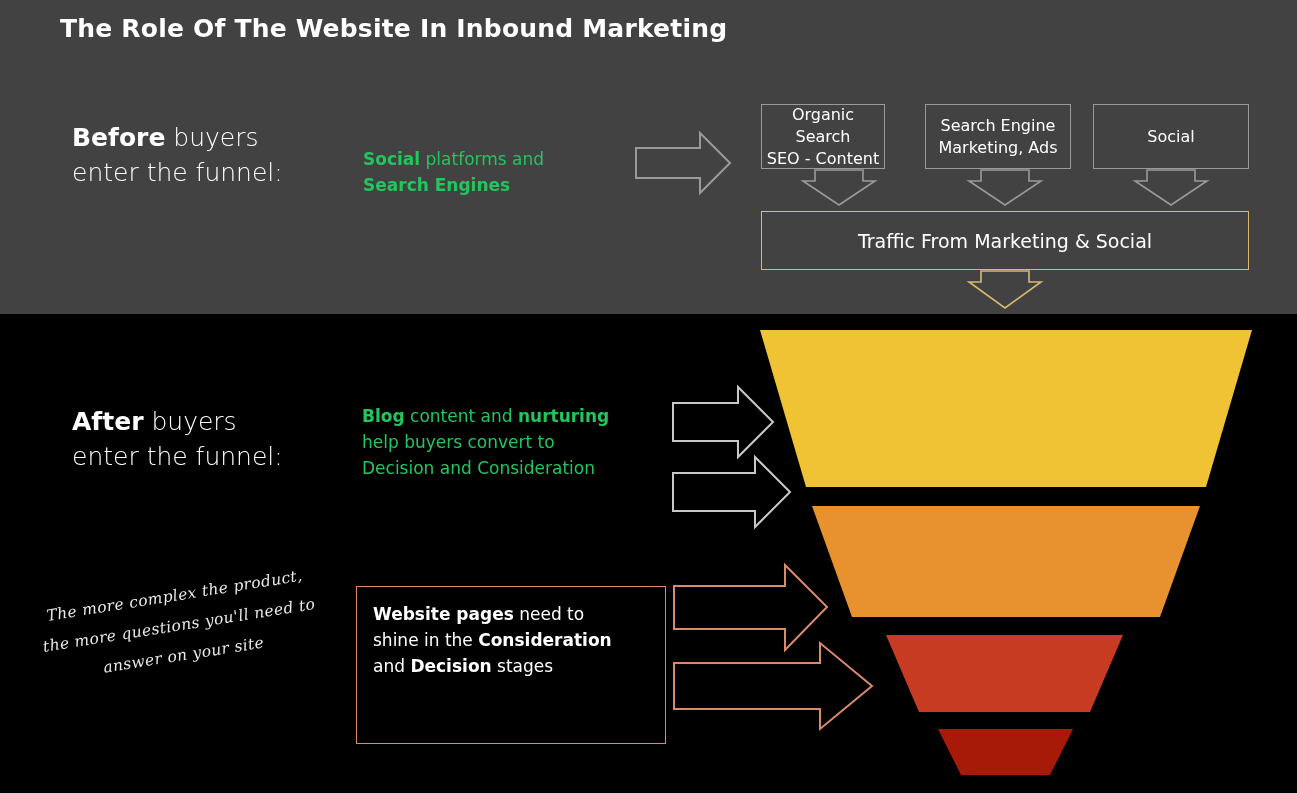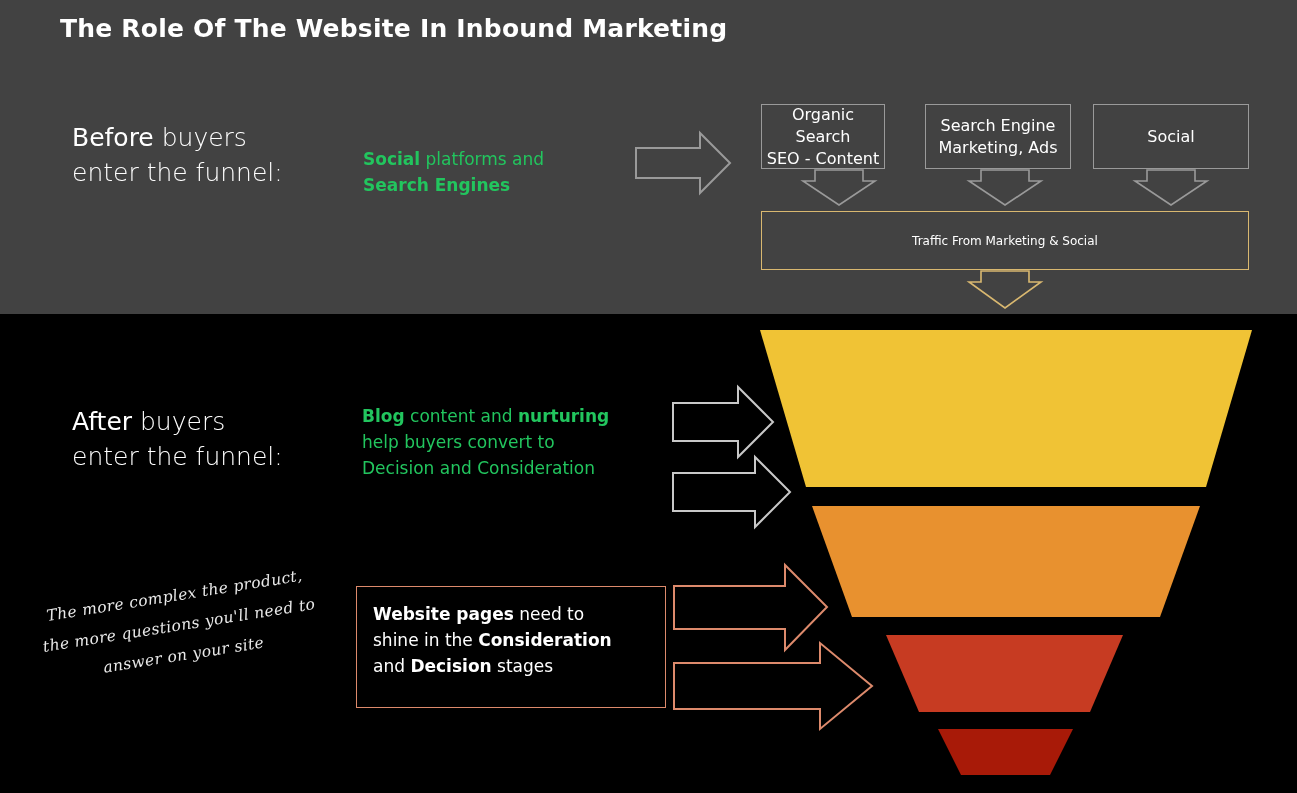--- a/index.html
+++ b/index.html
@@ -39,21 +39,21 @@
   }
 
   
   .stage-label {
     position: absolute;
     color: #ffffff;
     font-size: 25px;
     line-height: 35px;
     font-weight: 300;
   }
-  .stage-label .strong { font-weight: normal; }
+  .stage-label .strong { font-weight: bold; }
   #label-before { left: 72px; top: 120px; }
   #label-after  { left: 72px; top: 404px; }
 
   
   .desc {
     position: absolute;
     color: #22c55e;
     font-size: 17px;
     line-height: 26px;
   }
@@ -81,32 +81,32 @@
   #src-social  { left: 1093px; width: 156px; }
 
   
   #traffic-bar {
     position: absolute;
     left: 761px; top: 211px;
     width: 488px; height: 59px;
     box-sizing: border-box;
     border: 1px solid #d9b870;
     color: #ffffff;
-    font-size: 12px;
+    font-size: 19px;
     display: flex;
     align-items: center;
     justify-content: center;
     text-align: center;
   }
 
   
   #website-box {
     position: absolute;
     left: 356px; top: 586px;
-    width: 310px; height: 122px;
+    width: 310px; height: 158px;
     box-sizing: border-box;
     border: 1px solid #dd8a6c;
     color: #ffffff;
     font-size: 17px;
     line-height: 26px;
     padding: 14px 16px;
   }
   #website-box b { font-weight: bold; }
 
   

